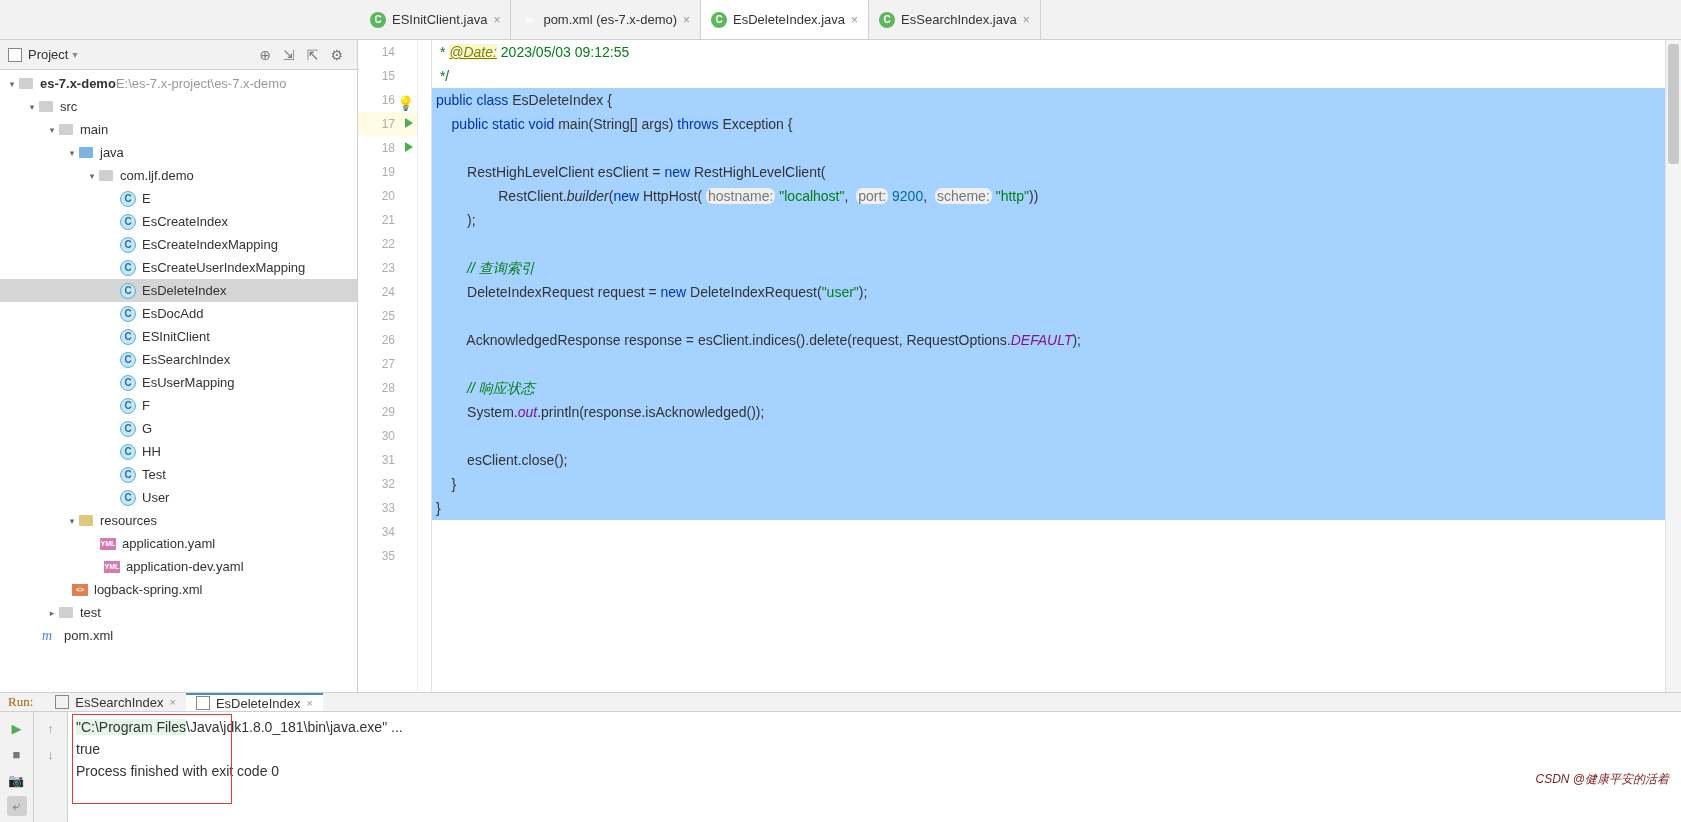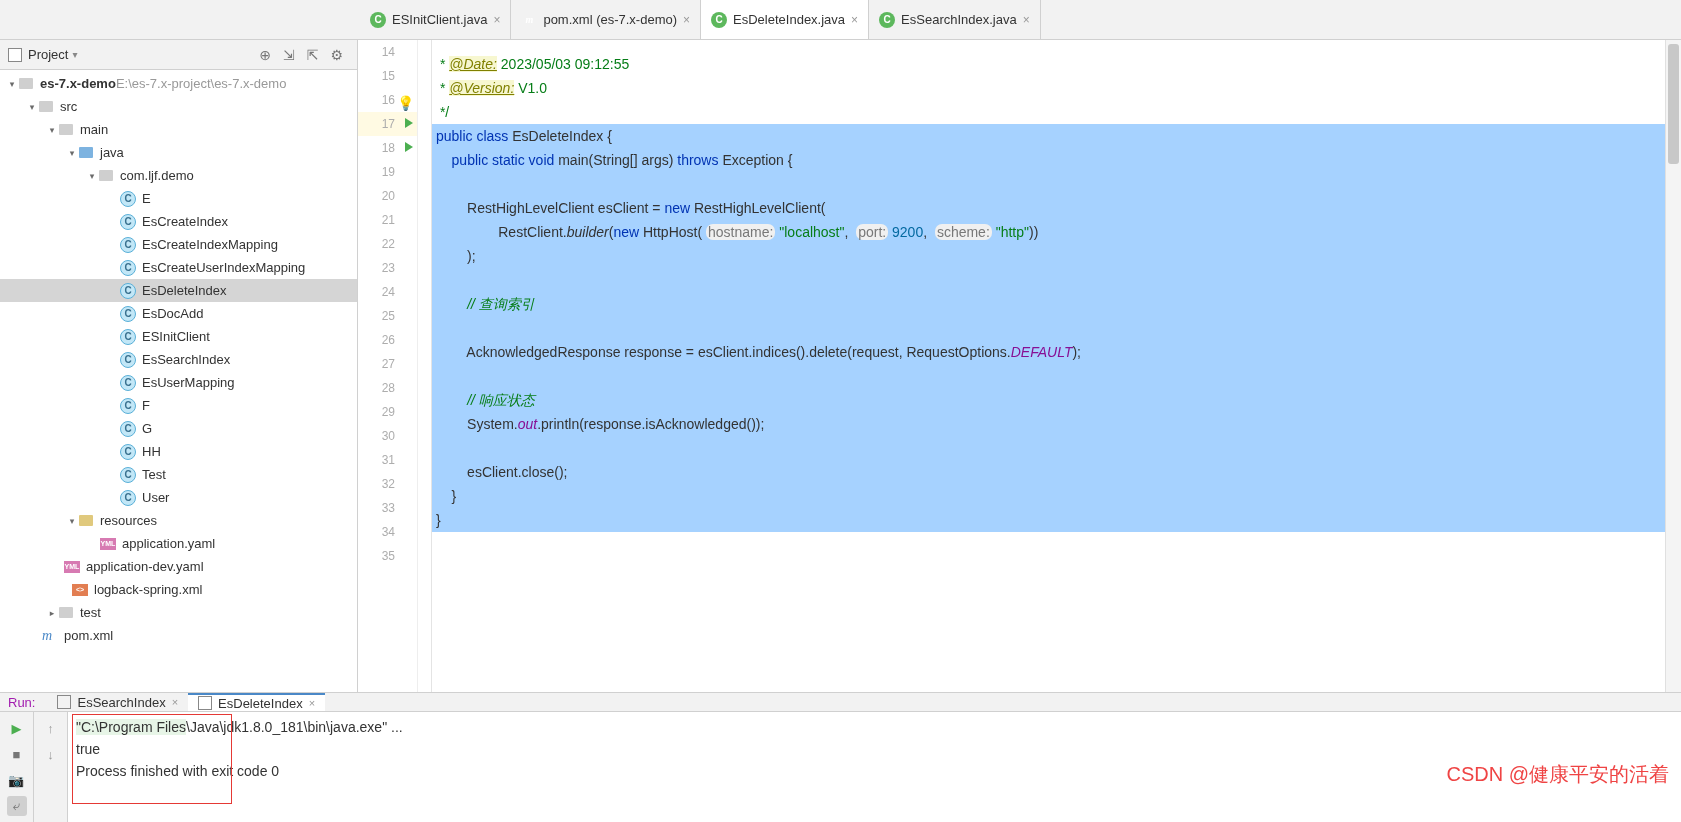--- a/index.html
+++ b/index.html
@@ -39,50 +39,50 @@
 .dim { color: #999; }
 
 
 .editor { flex: 1; display: flex; background: #fff; min-width:0; }
 .gutter { width: 60px; background: #fff; border-right: 1px solid #eee; color: #adadad; text-align: right; }
 .gutter .ln { height: 24px; line-height: 24px; padding-right: 22px; position: relative; font-size:12px; }
 .gutter .ln.hl { background: #fffae3; }
 .run-mark { position:absolute; right:4px; top:6px; width:0;height:0;border-top:5px solid transparent;border-bottom:5px solid transparent;border-left:8px solid #4caf50; }
 .bulb { position:absolute; right:2px; top:3px; color:#e8a23a; font-size:14px; }
 .fold-col { width: 14px; border-right: 1px solid #e4e4e4; }
-.code { flex:1; font-family: "JetBrains Mono", Consolas, monospace; font-size: 14px; line-height: 24px; overflow:auto;margin-top:12px; }
+.code { flex:1; font-family: "JetBrains Mono", Consolas, monospace; font-size: 14px; line-height: 24px; overflow:auto; }
 .code .line { height:24px; padding-left:4px; white-space: pre; }
 .sel { background: #a6d2ff; }
 .kw { color: #0033b3; }
 .str { color: #067d17; }
 .com { color: #8c8c8c; font-style: italic; }
 .doccom { color: #067d17; }
 .annot { color: #808000; font-style: italic; background:#f7f7d0; text-decoration: underline; }
 .num { color: #0369a1; }
 .method-ital { font-style: italic; }
 .param-label { color:#787878; background:#f0f0f0; padding:0 2px; border-radius:7px; }
 .static-ital { color:#871094; font-style:italic; }
 
 
 .run-panel { height: 130px; border-top: 1px solid #d0d0d0; display: flex; flex-direction: column; }
 .run-tabs { height: 28px; background:#f2f2f2; display:flex; align-items:center; padding-left:8px; border-bottom:1px solid #d0d0d0; }
-.run-tabs .label { margin-right:12px; color:#a21caf; }
+.run-tabs .label { margin-right:12px; color:#a16207;font-family:Liberation Serif, serif; }
 .run-tab { display:flex;align-items:center;padding:0 10px;height:100%;background:#f2f2f2;cursor:pointer; }
 .run-tab.active { background:#fff;border-top:2px solid #4a88c7; }
 .run-tab .close { margin-left:6px;color:#999;font-size:11px; }
 .run-body { flex:1; display:flex; }
 .run-toolbar { width:34px; background:#f2f2f2; border-right:1px solid #d0d0d0; display:flex;flex-direction:column;align-items:center;padding-top:6px; }
 .run-toolbar .btn { width:20px;height:20px;margin-bottom:6px;display:flex;align-items:center;justify-content:center;color:#777;cursor:pointer; }
 .run-toolbar2 { width:34px; background:#f2f2f2; border-right:1px solid #d0d0d0; display:flex;flex-direction:column;align-items:center;padding-top:6px; }
 .run-toolbar2 .btn { width:20px;height:20px;margin-bottom:6px;display:flex;align-items:center;justify-content:center;color:#999;cursor:pointer; }
 .console { flex:1; position:relative; padding:4px 8px; font-family:Consolas,monospace; font-size:14px; line-height:22px; }
 .console .red-box { position:absolute; top:2px; left:4px; width:160px; height:90px; border:1px solid #e53935; pointer-events:none; }
 .console .first-line .hl { background:#e7f5e7; }
 
-.watermark { position:absolute; right:12px; bottom:34px; color:#ef4444; font-size:20px; pointer-events:none; }
+.watermark { position:absolute; right:12px; bottom:34px; color:#7f1d1d; font-size:12px; pointer-events:none;font-style:italic; }
 .scrollbar-v { position:absolute; top:40px; right:0; width:16px; bottom:130px; background:#f4f4f4; border-left:1px solid #e0e0e0; }
 .scrollbar-v .thumb { position:absolute; top:4px; left:2px; right:2px; height:120px; background:#c8c8c8; border-radius:3px; }
 </style>
 </head>
 <body>
 
 <div class="main-layout">
 
   <div class="tabs-row">
     <div class="tab">
@@ -252,21 +252,21 @@
               <span class="folder-icon" style="background:#e0c97d"></span>
             </span>
           <span>resources</span>
         </div>
         <div class="tree-row" style="padding-left:100px">
             <span class="ficon">
               <span class="yaml-icon">YML</span>
             </span>
             <span>application.yaml</span>
           </div>
-        <div class="tree-row" style="padding-left:64px">
+        <div class="tree-row" style="padding-left:104px">
             <span class="ficon">
               <span class="yaml-icon">YML</span>
             </span>
             <span>application-dev.yaml</span>
           </div>
         <div class="tree-row" style="padding-left:72px">
             <span class="ficon">
               <span class="xml-icon">&lt;&gt;</span>
             </span>
             <span>logback-spring.xml</span>
@@ -309,30 +309,30 @@
         <div class="ln">30</div>
         <div class="ln">31</div>
         <div class="ln">32</div>
         <div class="ln">33</div>
         <div class="ln">34</div>
         <div class="ln">35</div>
       </div>
       <div class="fold-col"></div>
       <div class="code">
         <div class="line"><span class="doccom"> * </span><span class="annot">@Date:</span><span class="doccom"> 2023/05/03 09:12:55</span></div>
-        <div class="line"><span class="doccom"> * </span><span class="annot">@Version:</span><span class="doccom"> V1.0</span></div>
         <div class="line"><span class="doccom"> */</span></div>
         <div class="line sel"><span class="kw">public </span><span class="kw">class </span><span>EsDeleteIndex {</span></div>
         <div class="line sel"><span class="kw">    public </span><span class="kw">static </span><span class="kw">void </span><span>main</span><span>(String[] args) </span><span class="kw">throws </span><span>Exception {</span></div>
         <div class="line sel"></div>
         <div class="line sel"><span>        RestHighLevelClient esClient = </span><span class="kw">new </span><span>RestHighLevelClient(</span></div>
         <div class="line sel"><span>                RestClient.</span><span class="method-ital">builder</span><span>(</span><span class="kw">new </span><span>HttpHost( </span><span class="param-label">hostname:</span><span class="str"> "localhost"</span><span>,  </span><span class="param-label">port:</span><span class="num"> 9200</span><span>,  </span><span class="param-label">scheme:</span><span class="str"> "http"</span><span>))</span></div>
         <div class="line sel"><span>        );</span></div>
         <div class="line sel"></div>
         <div class="line sel"><span>        </span><span class="com" style="color:#067d17;font-style:italic">// 查询索引</span></div>
+        <div class="line sel"><span>        DeleteIndexRequest request = </span><span class="kw">new </span><span>DeleteIndexRequest(</span><span class="str">"user"</span><span>);</span></div>
         <div class="line sel"></div>
         <div class="line sel"><span>        AcknowledgedResponse response = esClient.indices().delete(request, RequestOptions.</span><span class="static-ital">DEFAULT</span><span>);</span></div>
         <div class="line sel"></div>
         <div class="line sel"><span>        </span><span class="com" style="color:#067d17;font-style:italic">// 响应状态</span></div>
         <div class="line sel"><span>        System.</span><span class="static-ital">out</span><span>.println(response.isAcknowledged());</span></div>
         <div class="line sel"></div>
         <div class="line sel"><span>        esClient.close();</span></div>
         <div class="line sel"><span>    }</span></div>
         <div class="line sel"><span>}</span></div>
         <div class="line"></div>

